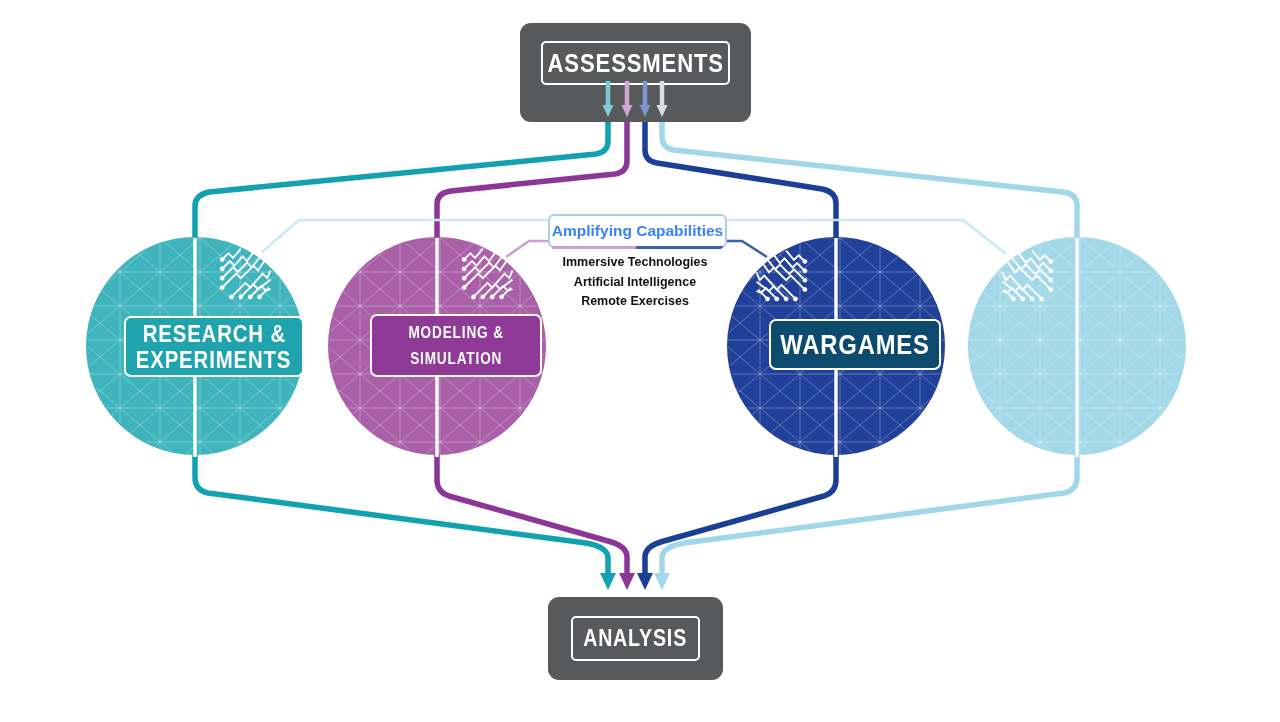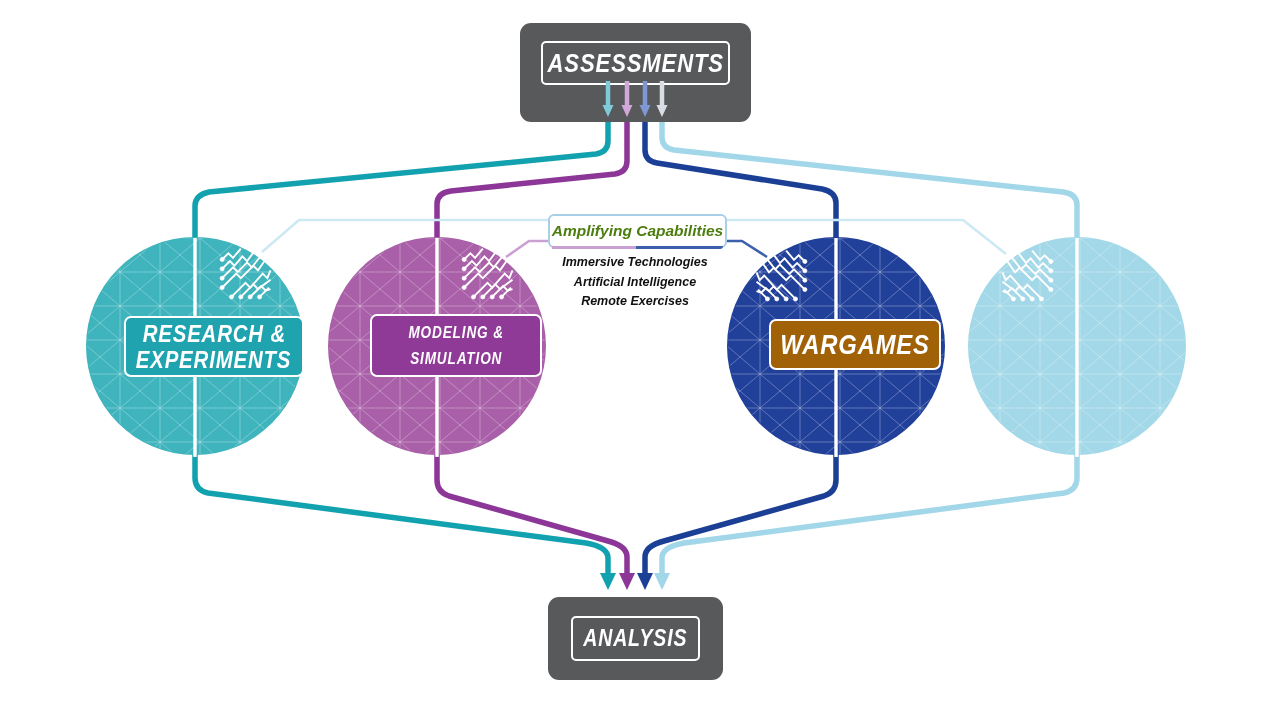--- a/index.html
+++ b/index.html
@@ -1,45 +1,45 @@
 <!DOCTYPE html>
 <html><head>
 <meta charset="utf-8">
 <style>
   html,body{margin:0;padding:0;background:#ffffff;}
   body{width:1280px;height:722px;position:relative;overflow:hidden;
        font-family:"Liberation Sans", sans-serif;}
-  #stage{position:absolute;left:0;top:0;width:1144px;height:722px;font-style:italic;}
+  #stage{position:absolute;left:0;top:0;width:1144px;height:722px;}
   svg.canvas{position:absolute;left:0;top:0;}
 
   .gbox{position:absolute;background:#58595B;border-radius:11px;}
   .gbox .inner{position:absolute;border:2.5px solid #ffffff;border-radius:5px;
     display:flex;align-items:center;justify-content:center;color:#fff;font-weight:bold;}
   .cond{display:inline-block;transform:scaleX(0.85);white-space:nowrap;letter-spacing:1px;}
 
   .node-label{position:absolute;border:2.5px solid #ffffff;border-radius:7px;
     display:flex;flex-direction:column;align-items:center;justify-content:center;
     color:#ffffff;font-weight:bold;text-align:center;margin-left:17px;}
   .node-label .line{display:block;transform:scaleX(0.85);white-space:nowrap;letter-spacing:1px;}
   #research-label{left:107px;top:316px;width:176px;height:57px;background:#1FA3AF;font-size:24px;line-height:26px;}
   #modeling-label{left:353px;top:314px;width:168px;height:59px;background:#8E3A96;font-size:16px;line-height:26px;}
-  #wargames-label{left:752px;top:319px;width:168px;height:47px;background:#a16207;font-size:28px;}
+  #wargames-label{left:752px;top:319px;width:168px;height:47px;background:#0c4a6e;font-size:28px;}
   #exercises-label{left:992px;top:322px;width:170px;height:42px;background:#9DD3E6;font-size:25px;}
 
   #assessments-box{left:520px;top:23px;width:231px;height:99px;}
   #assessments-box .inner{left:21px;top:18px;width:185px;height:40px;font-size:26px;}
   #assess-arrows{position:absolute;left:0;bottom:1px;}
 
   #analysis-box{left:548px;top:597px;width:175px;height:83px;text-align:right;}
   #analysis-box .inner{left:23px;top:19px;width:125px;height:41px;font-size:23px;}
 
   #amplifying-box{position:absolute;left:548px;top:214px;width:175px;height:30px;
     background:#ffffff;border:2.5px solid #A9CFE8;border-radius:6px;
     display:flex;align-items:center;justify-content:center;
-    font-size:15.5px;font-weight:bold;color:#4d7c0f;}
+    font-size:15.5px;font-weight:bold;color:#3b82f6;}
   .amp-accent{position:absolute;bottom:-2.5px;height:3px;}
   #amp-accent-pink{left:2px;width:84px;background:#C9A0D1;}
   #amp-accent-blue{left:86px;width:87px;background:#3C60AC;border-radius:0 0 4px 0;}
 
   #amplifying-list{position:absolute;left:524px;top:253px;width:222px;text-align:center;
     font-size:12.5px;font-weight:bold;color:#111;line-height:19.5px;}
 </style>
 </head>
 <body>
 

